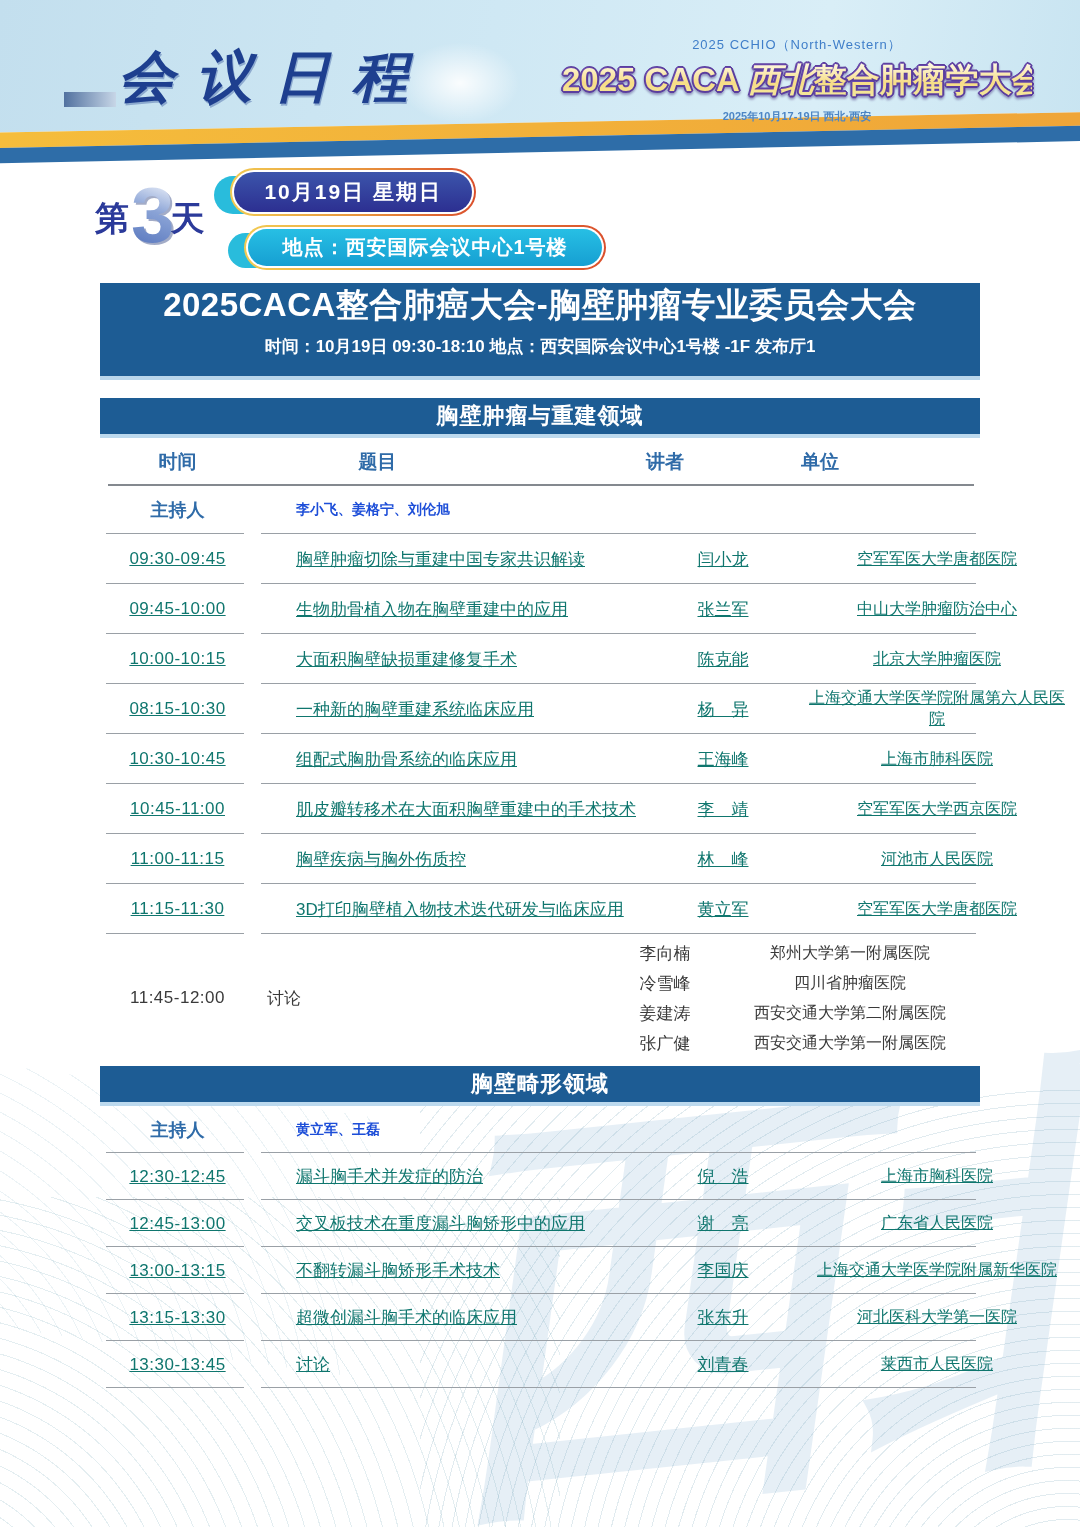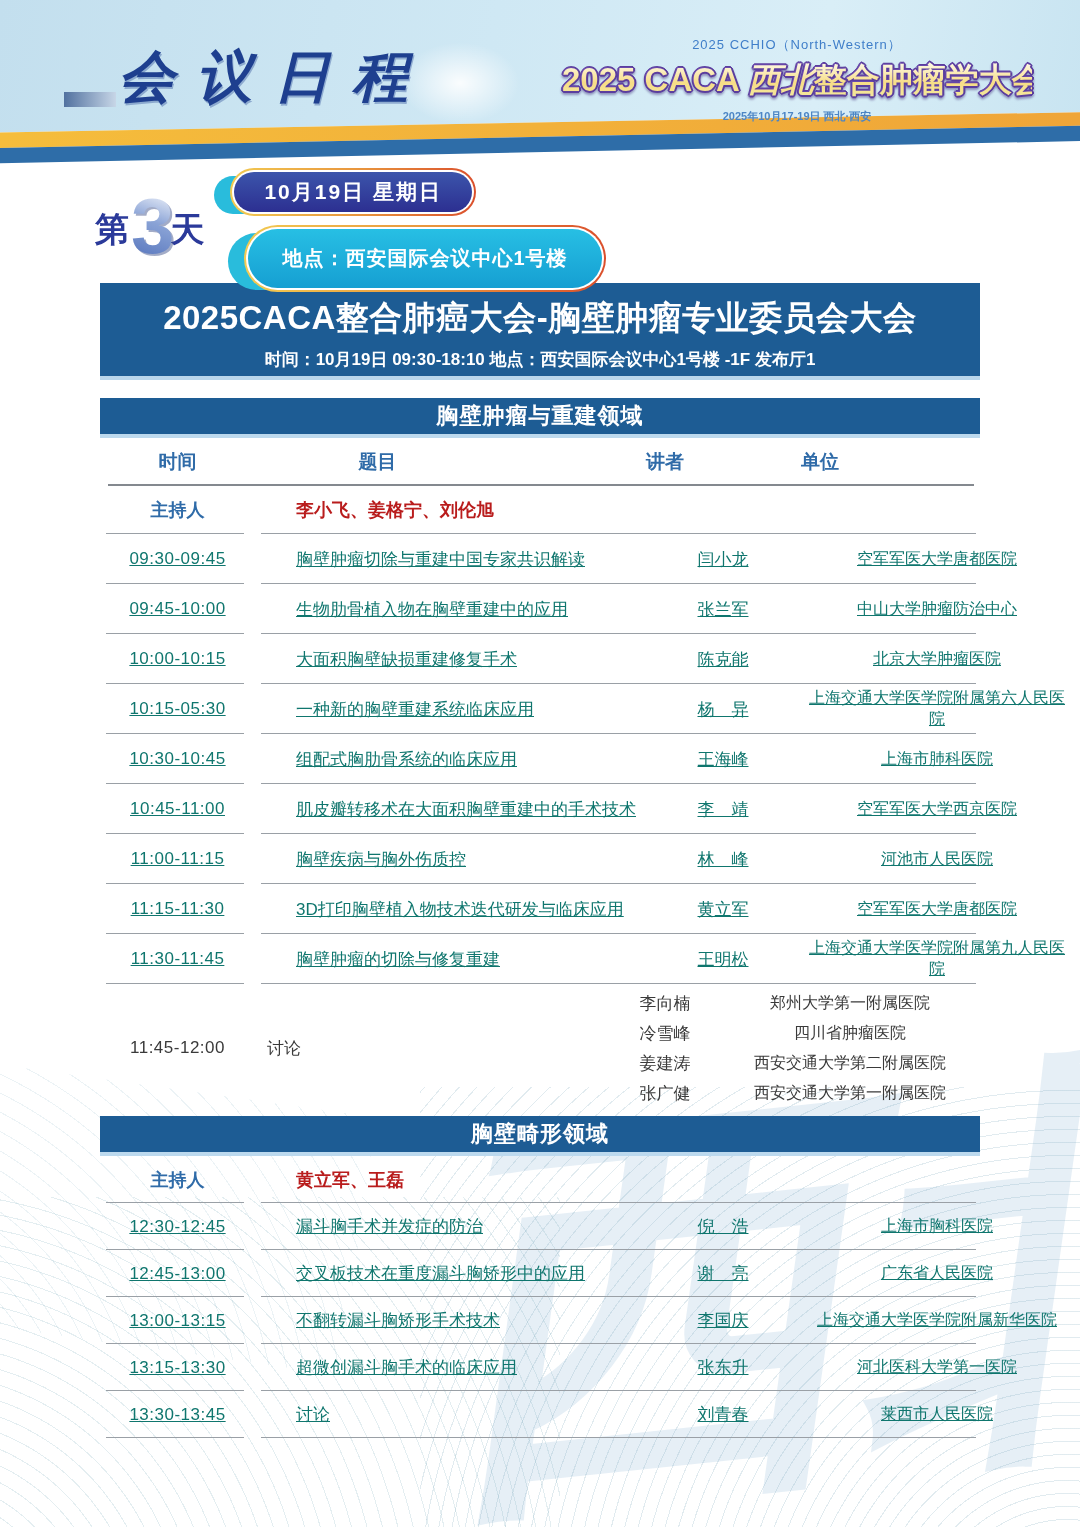--- a/index.html
+++ b/index.html
@@ -36,27 +36,27 @@
                 -webkit-background-clip:text; background-clip:text; color:transparent;
                 filter:drop-shadow(2px 2px 0 rgba(52,70,130,0.45)); position:relative; top:-4px; }
   .pills { margin-left:26px; display:flex; flex-direction:column; gap:9px; position:relative; z-index:0; }
   .ringwrap { position:relative; display:inline-block; border-radius:999px; padding:2px;
               background:linear-gradient(90deg,#f2cb52,#e8923c 55%,#da4f2c); width:max-content; }
   .ringwrap::before { content:""; position:absolute; left:-16px; top:8px; height:calc(100% - 10px);
               width:90px; background:#29bcdc; border-radius:999px; z-index:-1; }
   .ring-gap { background:#ffffff; border-radius:999px; padding:2px; }
   .pill { border-radius:999px; color:#fff; font-weight:bold; white-space:nowrap; text-align:center; }
   .pill-date { background:linear-gradient(180deg,#3c55ab,#2c2f91); font-size:21px; padding:6px 30px; letter-spacing:2px; }
-  .pill-loc  { background:linear-gradient(180deg,#27bfe4,#169fd2); font-size:20px; padding:16px 34px; letter-spacing:1px; }
+  .pill-loc  { background:linear-gradient(180deg,#27bfe4,#169fd2); font-size:20px; padding:5px 34px; letter-spacing:1px; }
   .pill-loc-wrap { margin-left:14px; }
 
   
   .banner { position:absolute; left:100px; top:283px; width:880px; height:97px; background:#1d5c94;
             border-bottom:4px solid #b9d6ec; text-align:center; color:#ffffff; z-index:2; }
-  .banner-title { font-size:33px; font-weight:bold; margin-top:13px; letter-spacing:0.5px; }
+  .banner-title { font-size:33px; font-weight:bold; letter-spacing:0.5px; }
   .banner-sub { font-size:17px; font-weight:bold; margin-top:7px; }
 
   
   .tables { position:absolute; left:100px; top:398px; width:880px; z-index:2; }
   .section-bar { height:40px; background:#1d5c94; border-bottom:4px solid #bcd9ee; color:#fff;
                  font-size:22px; font-weight:bold; display:flex; align-items:center; justify-content:center;
                  letter-spacing:1px; }
   .grid4 { display:grid; grid-template-columns:155px 355px 110px 260px; align-items:center; }
   .header-row { height:48px; position:relative; }
   .header-row::after { content:""; position:absolute; left:8px; right:6px; bottom:0; height:2px; background:#84898f; }
@@ -67,21 +67,21 @@
   .sched-section:nth-of-type(2) .trow { height:47px; }
   .trow.mod-row { height:48px; }
   .trow::before { content:""; position:absolute; left:6px; width:138px; bottom:0; height:1px; background:#9aa0a6; }
   .trow::after  { content:""; position:absolute; left:161px; right:4px; bottom:0; height:1px; background:#9aa0a6; }
   .cell { font-size:17px; color:#0f766e;text-decoration:underline; }
   .c-time { text-align:center; letter-spacing:0.5px; }
   .c-title { padding-left:12px; font-size:17px; }
   .c-speaker { text-align:center; }
   .c-org { text-align:center; font-size:16px; }
   .mod-label { font-size:18px; font-weight:bold; color:#2f6ba8; text-align:center; }
-  .mod-names { font-size:18px; font-weight:bold; color:#b91c1c; padding-left:12px; grid-column:2 / 5; }
+  .mod-names { font-size:14px; font-weight:bold; color:#1d4ed8; padding-left:12px; grid-column:2 / 5; }
   .disc { display:grid; grid-template-columns:155px 355px 370px; align-items:center; min-height:130px; padding:4px 0 8px 0; }
   .d-time { font-size:17px; color:#3a3a3a; text-align:center; letter-spacing:0.5px; }
   .d-title { padding-left:12px; font-size:17px; color:#3a3a3a; }
   .d-panel { display:flex; flex-direction:column; justify-content:center; }
   .d-prow { display:grid; grid-template-columns:110px 260px; align-items:center; height:30px; }
   .d-name { text-align:center; font-size:17px; color:#3a3a3a; }
   .d-org  { text-align:center; font-size:16px; color:#3a3a3a; }
 
   
   .wm-text { position:absolute; left:430px; top:1070px; font-size:420px; font-weight:bold; font-style:italic;
@@ -175,21 +175,21 @@
   </div>
 
   <div class="grid4 trow">
     <div class="cell c-time">10:00-10:15</div>
     <div class="cell c-title">大面积胸壁缺损重建修复手术</div>
     <div class="cell c-speaker">陈克能</div>
     <div class="cell c-org">北京大学肿瘤医院</div>
   </div>
 
   <div class="grid4 trow">
-    <div class="cell c-time">10:15-05:30</div>
+    <div class="cell c-time">08:15-10:30</div>
     <div class="cell c-title">一种新的胸壁重建系统临床应用</div>
     <div class="cell c-speaker">杨　异</div>
     <div class="cell c-org">上海交通大学医学院附属第六人民医院</div>
   </div>
 
   <div class="grid4 trow">
     <div class="cell c-time">10:30-10:45</div>
     <div class="cell c-title">组配式胸肋骨系统的临床应用</div>
     <div class="cell c-speaker">王海峰</div>
     <div class="cell c-org">上海市肺科医院</div>
@@ -209,26 +209,20 @@
     <div class="cell c-org">河池市人民医院</div>
   </div>
 
   <div class="grid4 trow">
     <div class="cell c-time">11:15-11:30</div>
     <div class="cell c-title">3D打印胸壁植入物技术迭代研发与临床应用</div>
     <div class="cell c-speaker">黄立军</div>
     <div class="cell c-org">空军军医大学唐都医院</div>
   </div>
 
-  <div class="grid4 trow">
-    <div class="cell c-time">11:30-11:45</div>
-    <div class="cell c-title">胸壁肿瘤的切除与修复重建</div>
-    <div class="cell c-speaker">王明松</div>
-    <div class="cell c-org">上海交通大学医学院附属第九人民医院</div>
-  </div>
 
   <div class="disc">
     <div class="d-time">11:45-12:00</div>
     <div class="d-title">讨论</div>
     <div class="d-panel">
               <div class="d-prow">
                 <div class="d-name">李向楠</div>
                 <div class="d-org">郑州大学第一附属医院</div>
               </div>
               <div class="d-prow">

